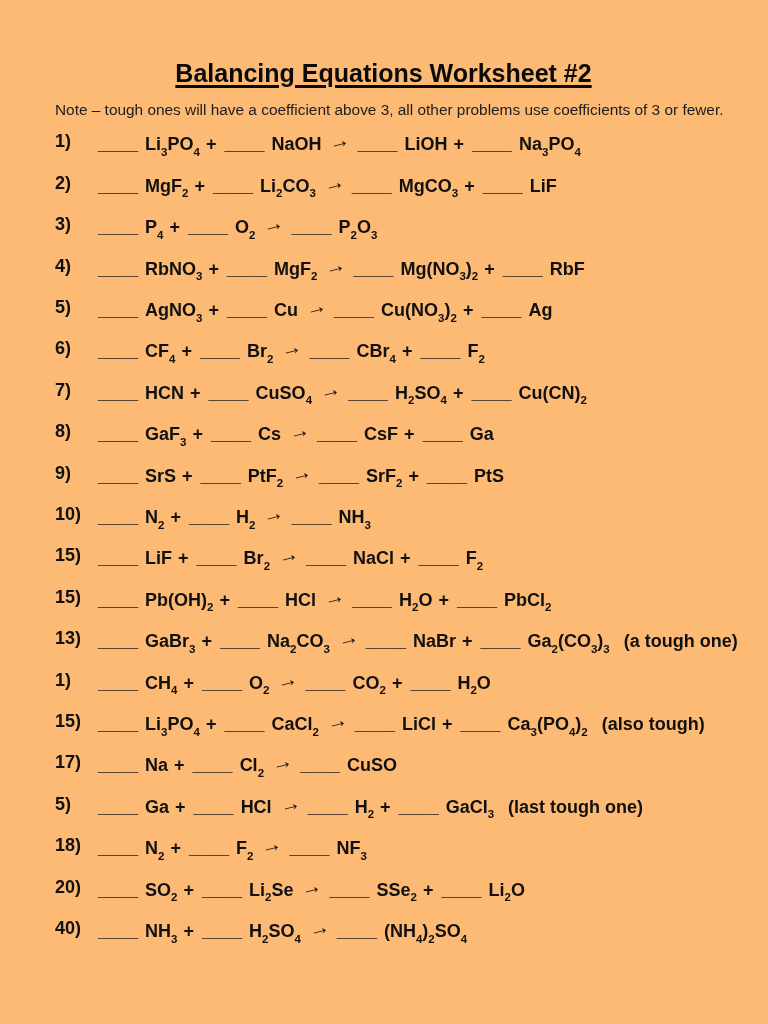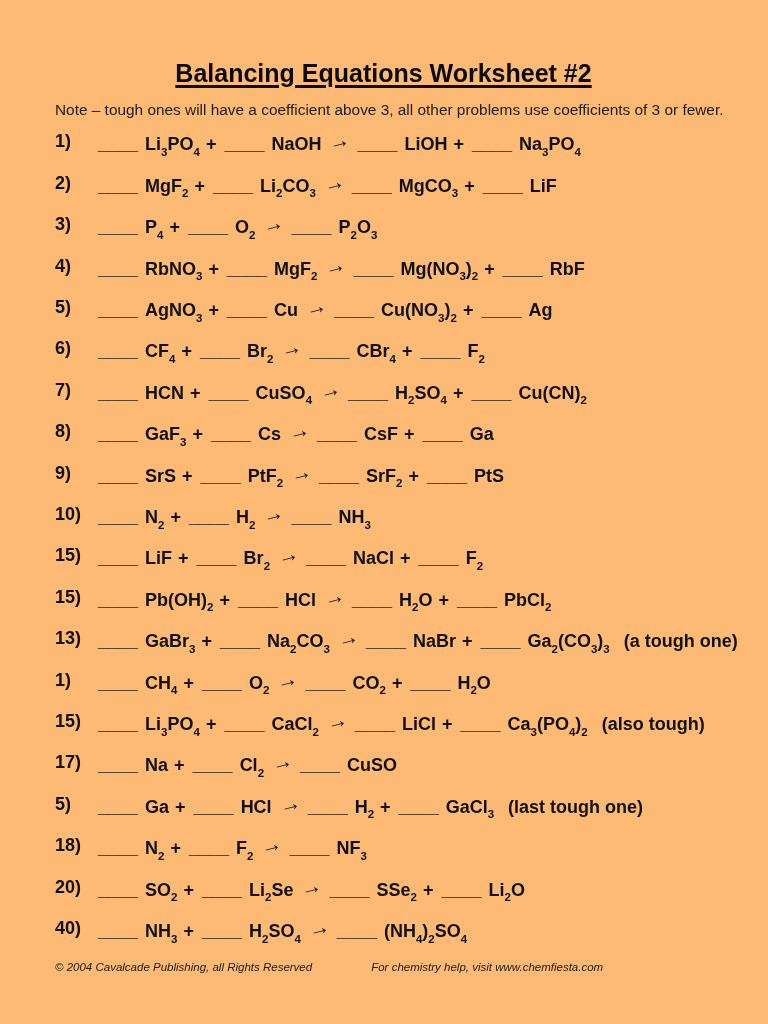--- a/index.html
+++ b/index.html
@@ -167,17 +167,13 @@
       </div>
       <div class="eq-row">
         <span class="eq-num">20)</span>
         <span class="eq-body"><span class="blank">____</span><span class="formula">SO<sub>2</sub></span><span class="plus">+</span><span class="blank">____</span><span class="formula">Li<sub>2</sub>Se</span><span class="arrow">→</span><span class="blank">____</span><span class="formula">SSe<sub>2</sub></span><span class="plus">+</span><span class="blank">____</span><span class="formula">Li<sub>2</sub>O</span></span>
       </div>
       <div class="eq-row">
         <span class="eq-num">40)</span>
         <span class="eq-body"><span class="blank">____</span><span class="formula">NH<sub>3</sub></span><span class="plus">+</span><span class="blank">____</span><span class="formula">H<sub>2</sub>SO<sub>4</sub></span><span class="arrow">→</span><span class="blank">____</span><span class="formula">(NH<sub>4</sub>)<sub>2</sub>SO<sub>4</sub></span></span>
       </div>
     </div>
-  <div class="footer">
-    <span class="footer-left">© 2004 Cavalcade Publishing, all Rights Reserved</span>
-    <span class="footer-right">For chemistry help, visit www.chemfiesta.com</span>
-  </div>
 </div>
 
 </body></html>

